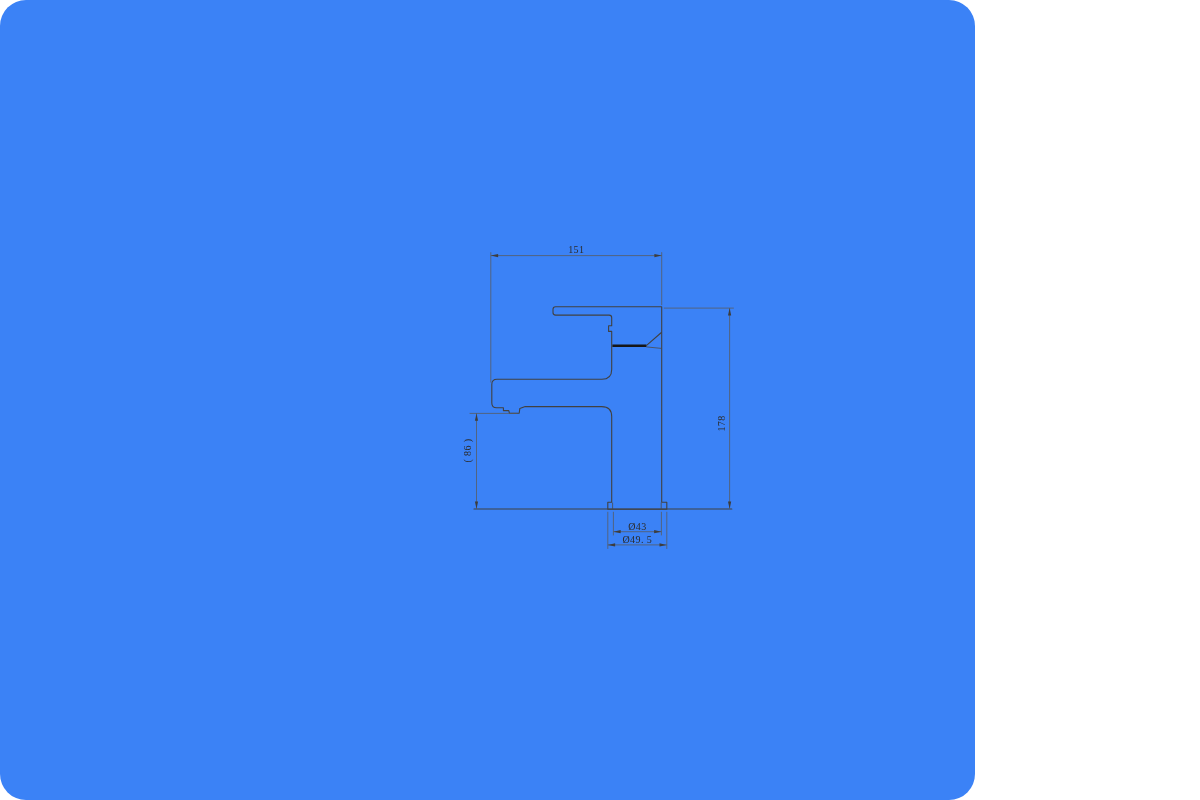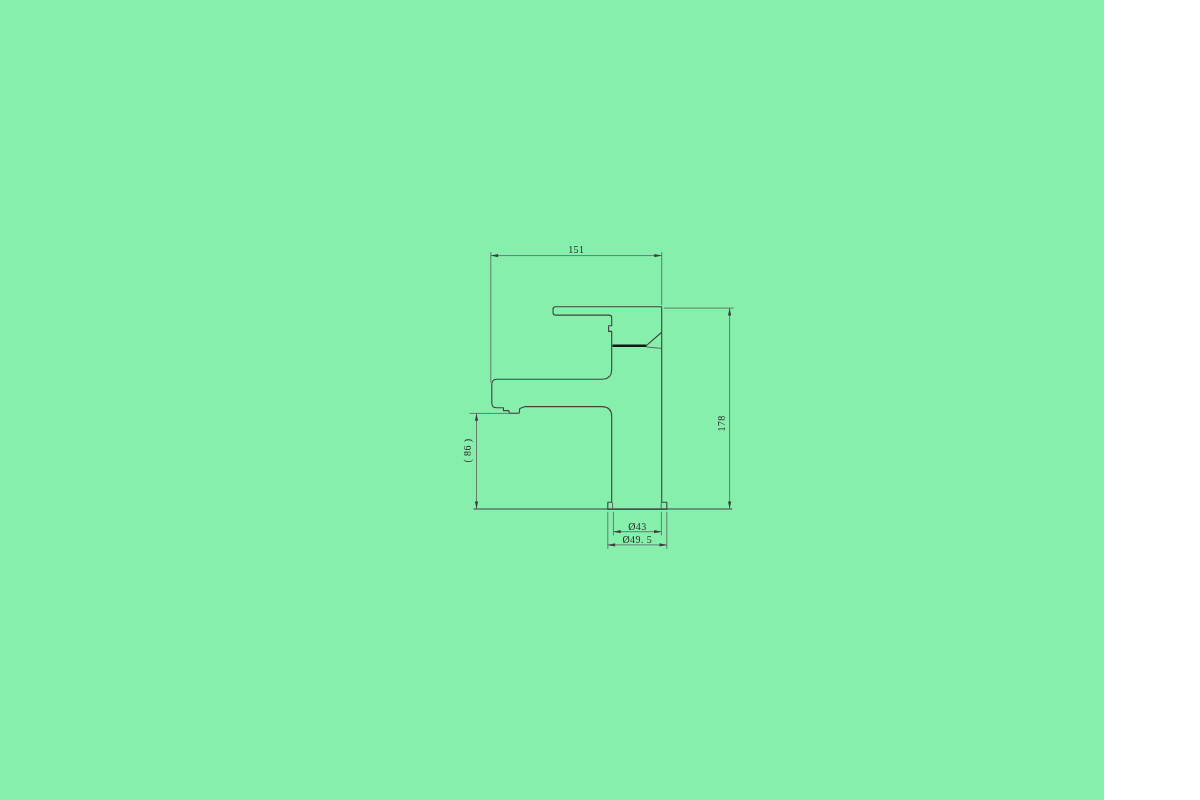--- a/index.html
+++ b/index.html
@@ -3,24 +3,25 @@
 <meta charset="utf-8">
 <style>
   html, body {
     margin: 0;
     padding: 0;
     background: #ffffff;
     font-family: "Liberation Serif", serif;
   }
   .canvas {
     position: relative;
-    width: 1104px;
+    width: 975px;
     height: 800px;
-    background: #86efac;
+    background: #3b82f6;
     overflow: hidden;
+    border-radius: 26px;
   }
   .drawing-svg {
     position: absolute;
     left: 440px;
     top: 225px;
     width: 320px;
     height: 340px;
   }
   .geom {
     stroke: #414141;

